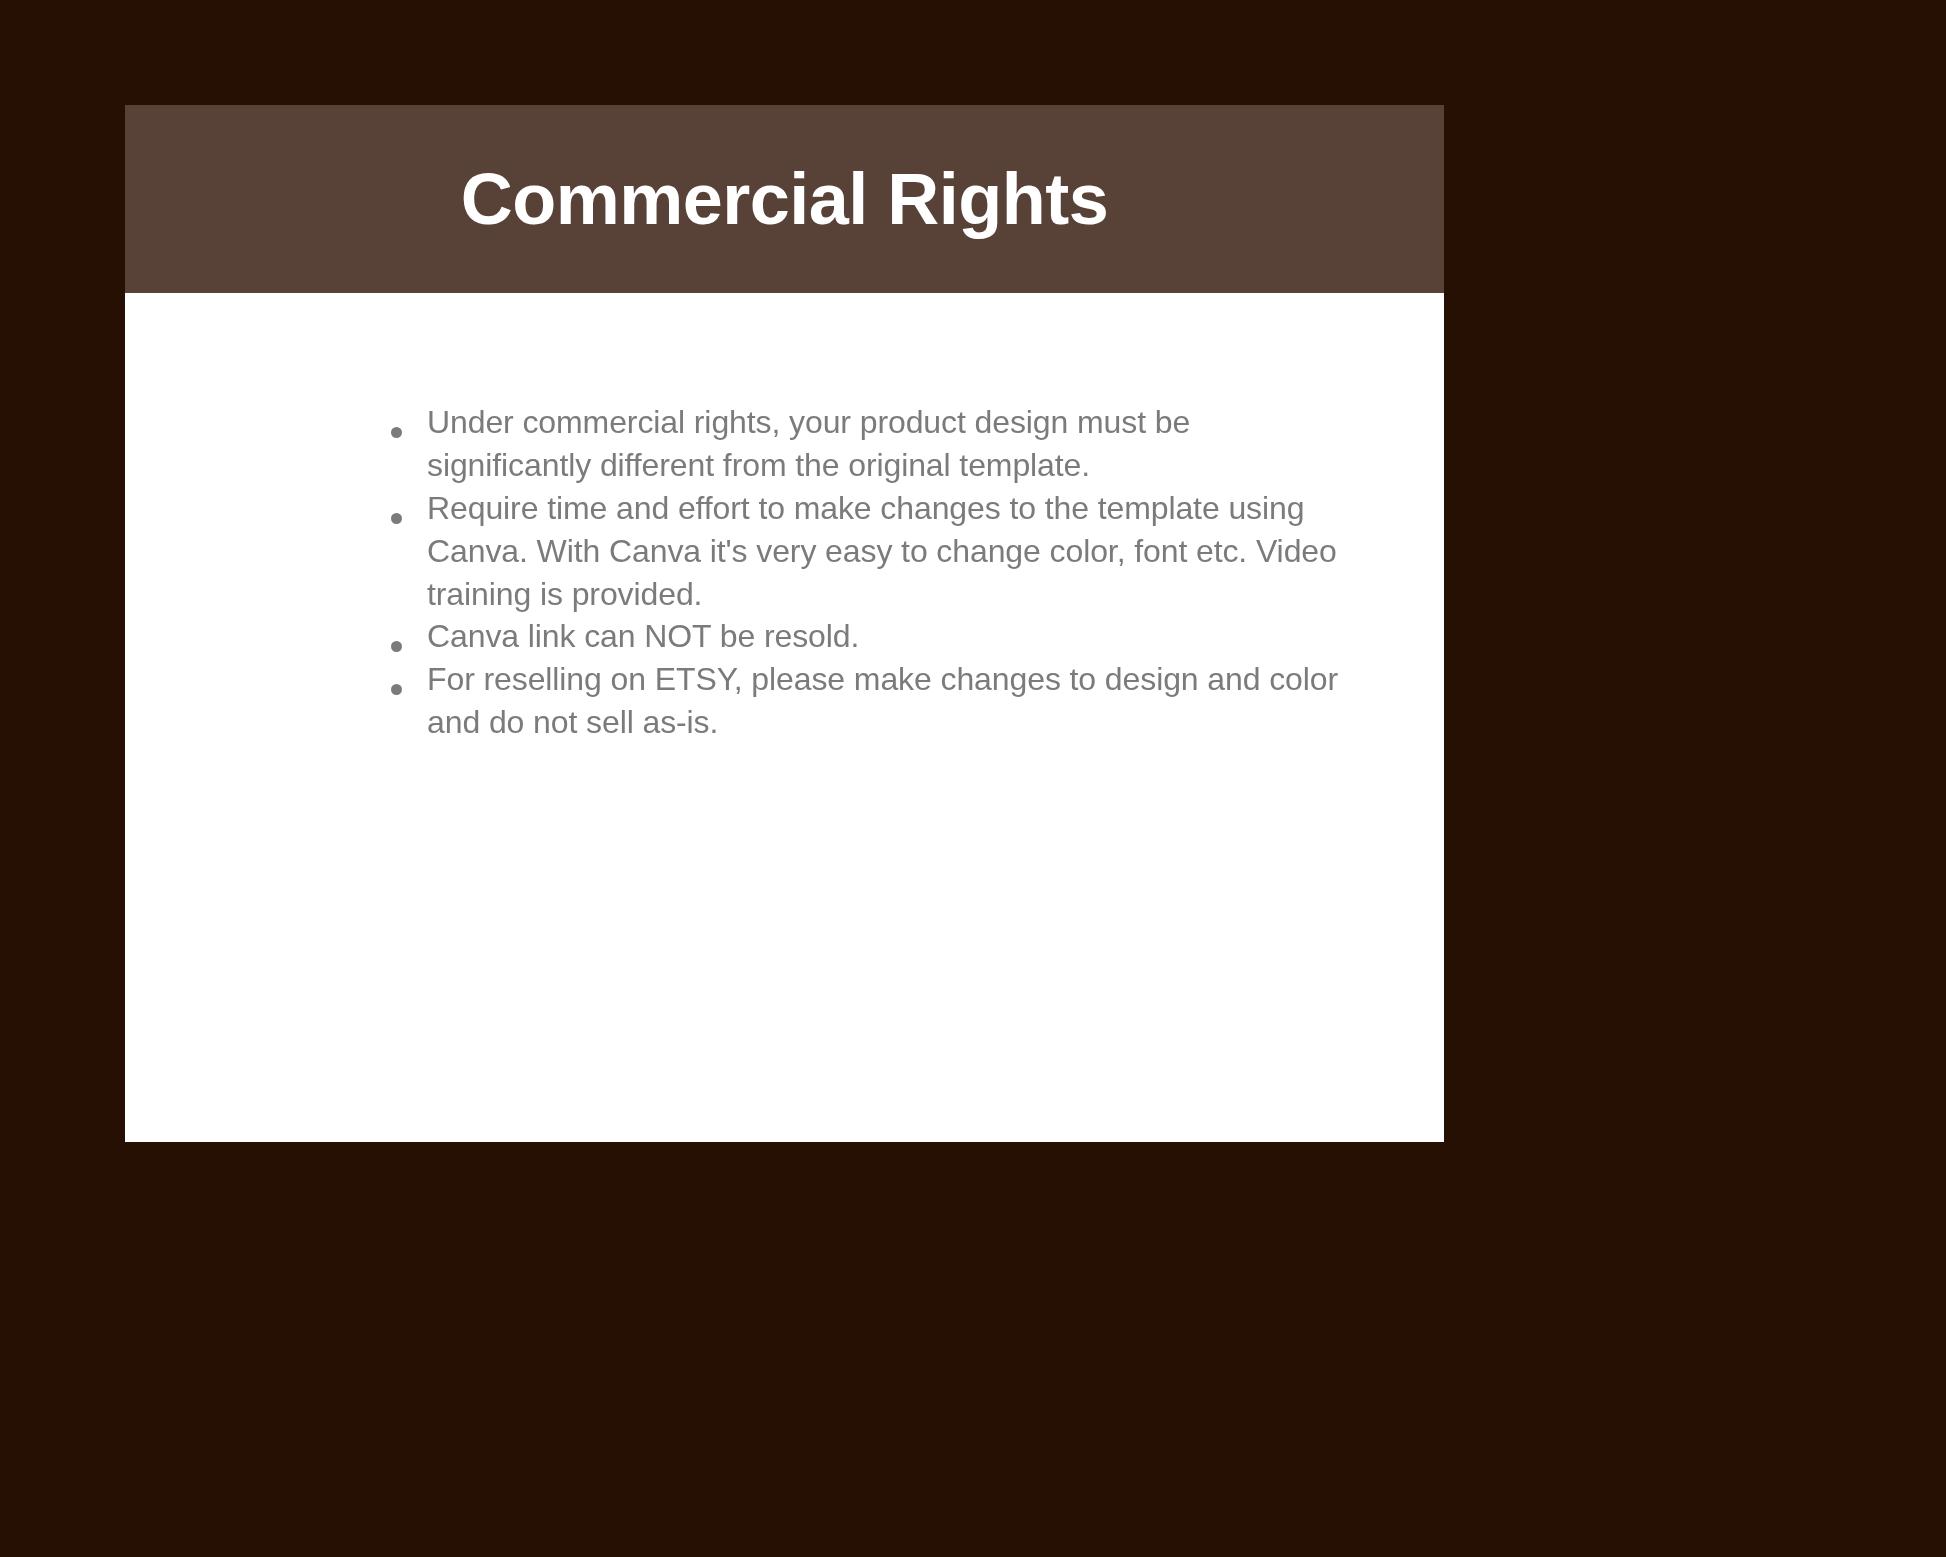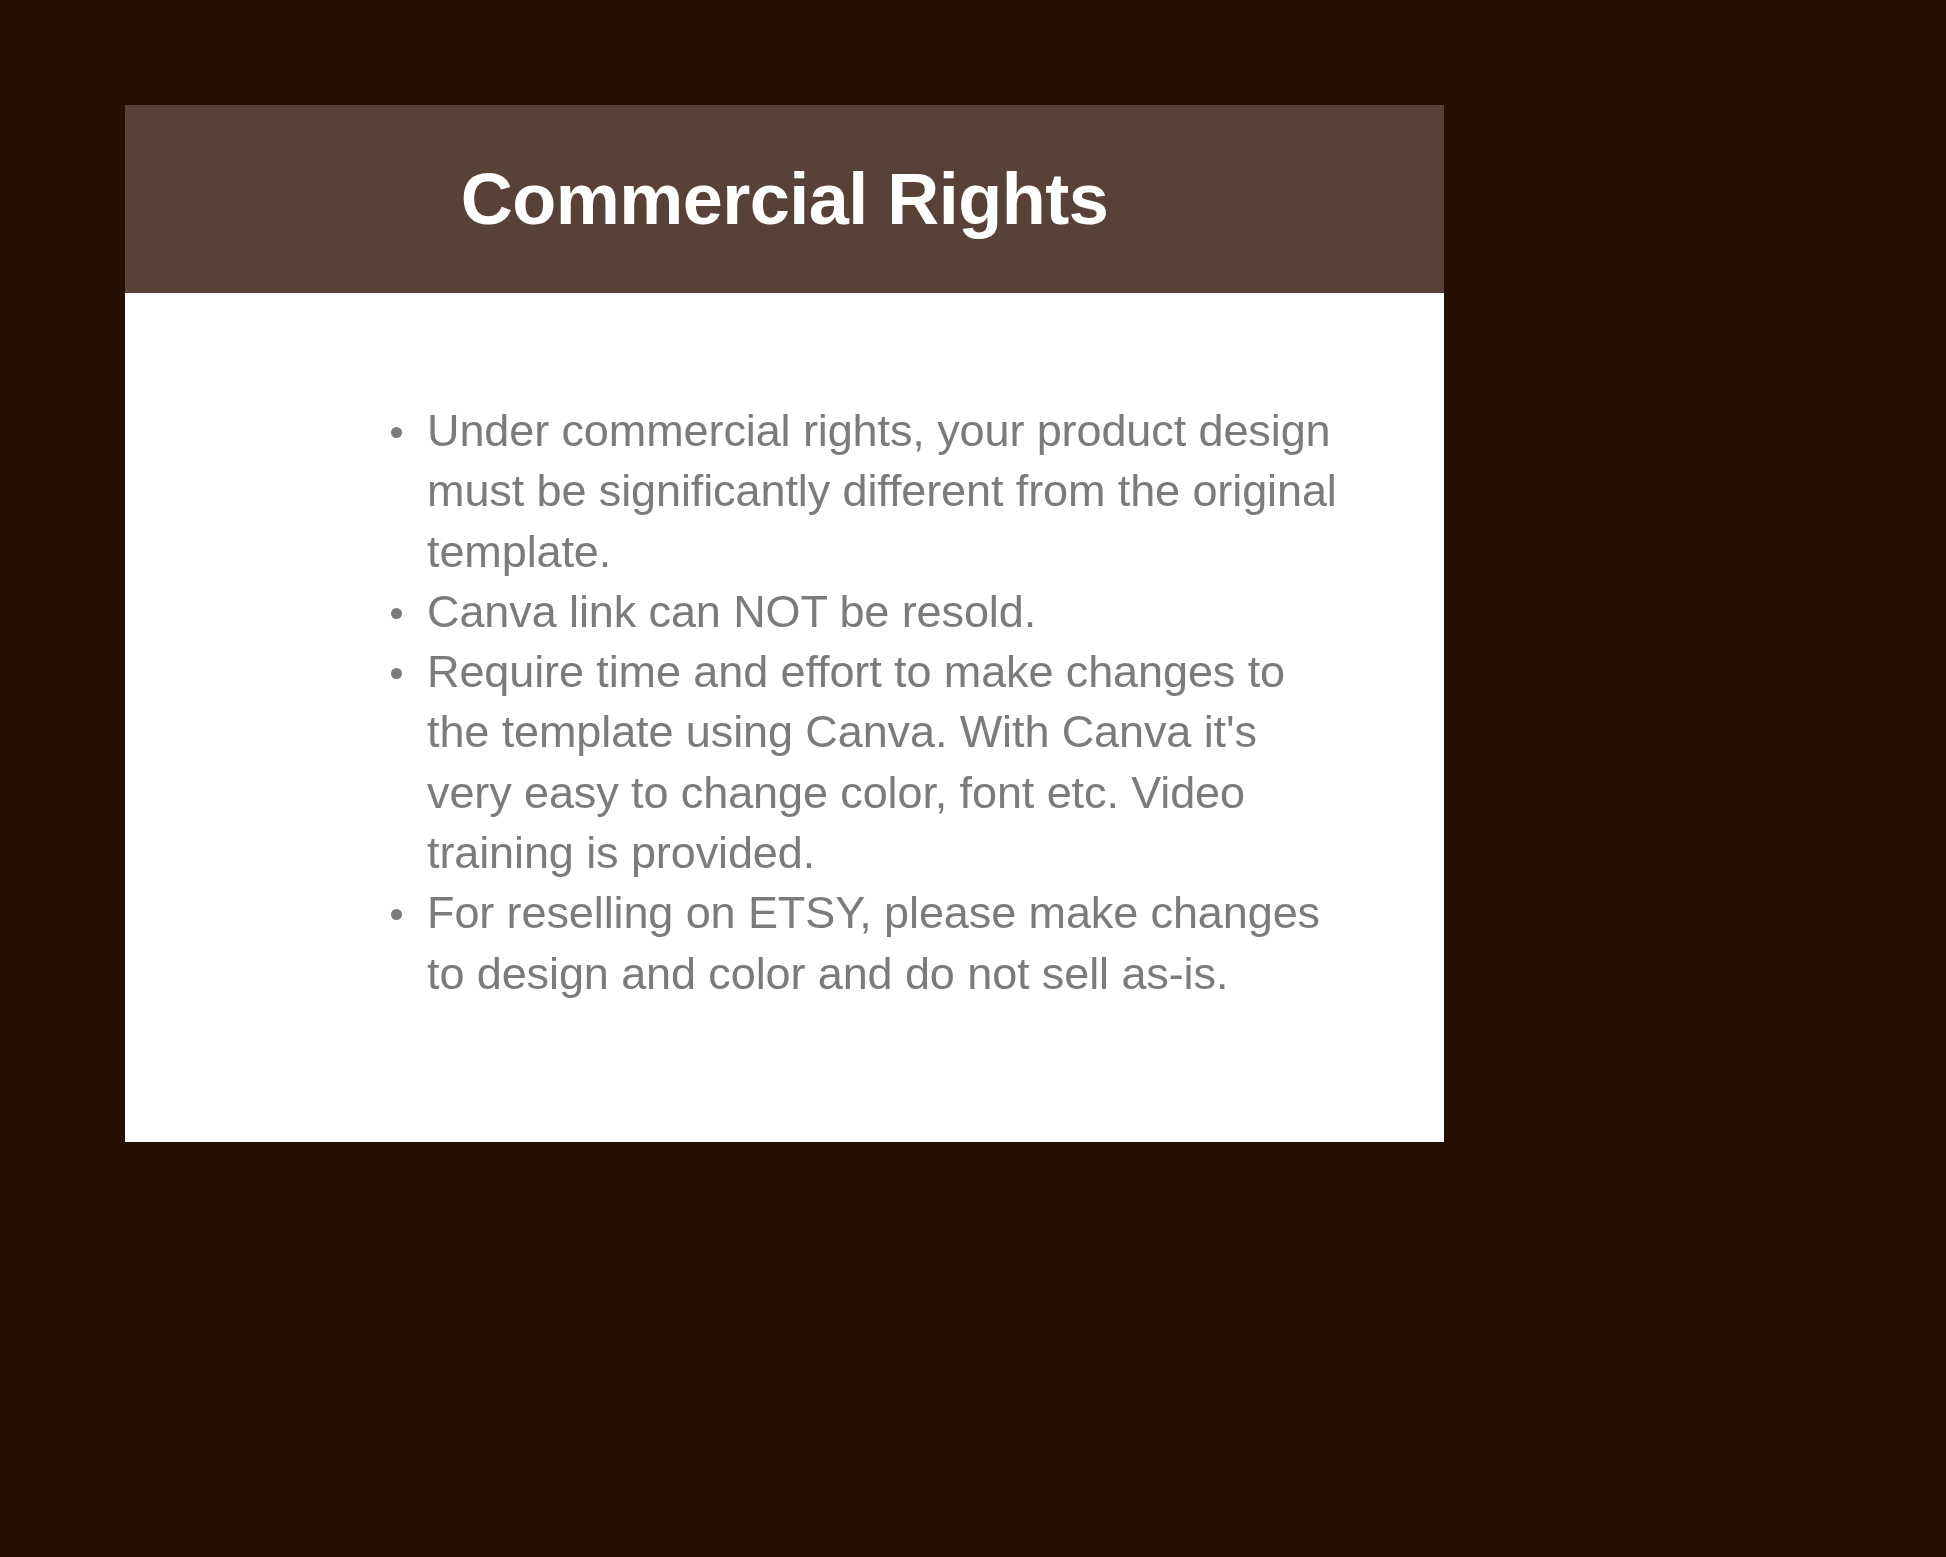--- a/index.html
+++ b/index.html
@@ -65,21 +65,21 @@
     list-style: none;
     margin: 0;
     padding: 0;
     width: 960px;
     margin-left: 190px;
   }
 
   .bullet-item {
     position: relative;
     color: #7b7b7b;
-    font-size: 45px;
+    font-size: 32px;
     line-height: 1.34;
     padding-left: 42px;
     margin: 0 0 0 0;
     font-weight: 400;
     letter-spacing: -0.1px;
   }
 
   .bullet-item + .bullet-item {
     margin-top: 0px;
   }
@@ -112,26 +112,26 @@
     <div class="card-body">
       <ul class="bullet-list">
 
         <li class="bullet-item">
           <span class="bullet-marker"></span>
           <span class="bullet-text">Under commercial rights, your product design must be significantly different from the original template.</span>
         </li>
 
         <li class="bullet-item">
           <span class="bullet-marker"></span>
-          <span class="bullet-text">Canva link can NOT be resold.</span>
+          <span class="bullet-text">Require time and effort to make changes to the template using Canva. With Canva it's very easy to change color, font etc. Video training is provided.</span>
         </li>
 
         <li class="bullet-item">
           <span class="bullet-marker"></span>
-          <span class="bullet-text">Require time and effort to make changes to the template using Canva. With Canva it's very easy to change color, font etc. Video training is provided.</span>
+          <span class="bullet-text">Canva link can NOT be resold.</span>
         </li>
 
         <li class="bullet-item">
           <span class="bullet-marker"></span>
           <span class="bullet-text">For reselling on ETSY, please make changes to design and color and do not sell as-is.</span>
         </li>
 
       </ul>
     </div>
 

